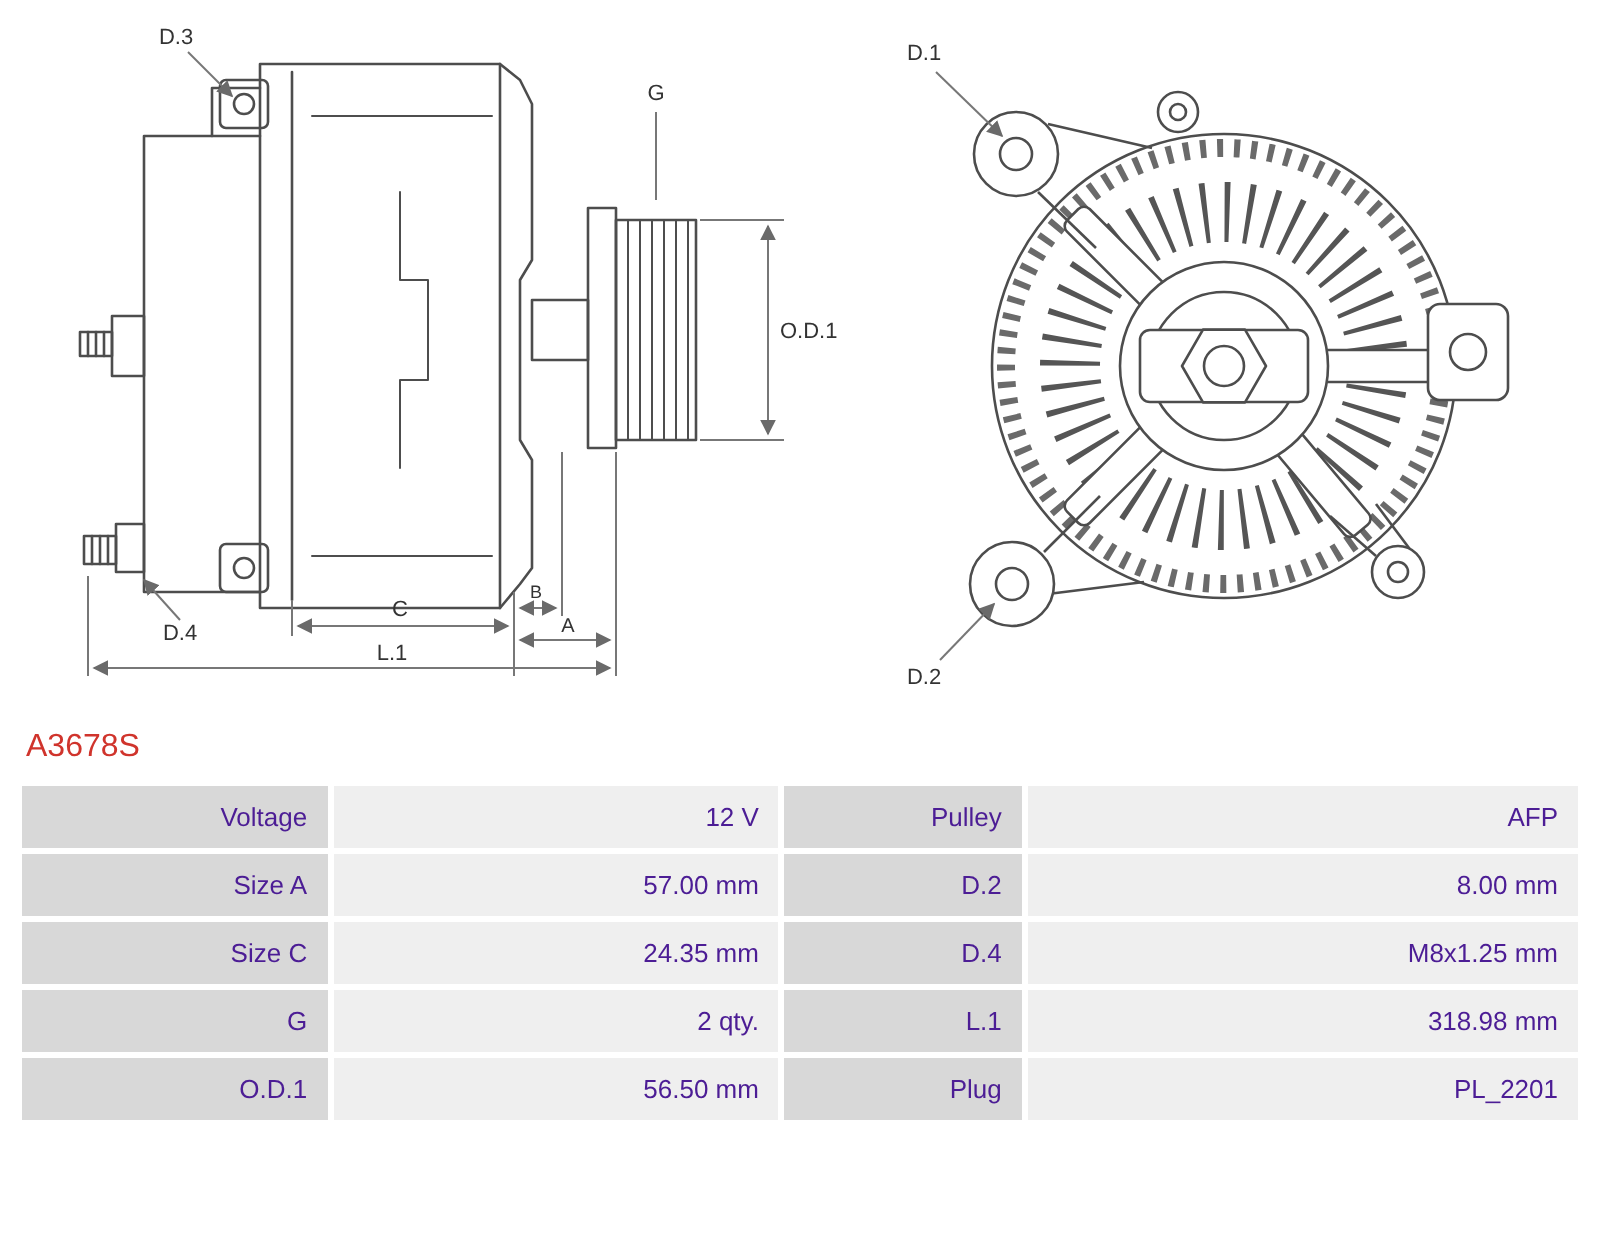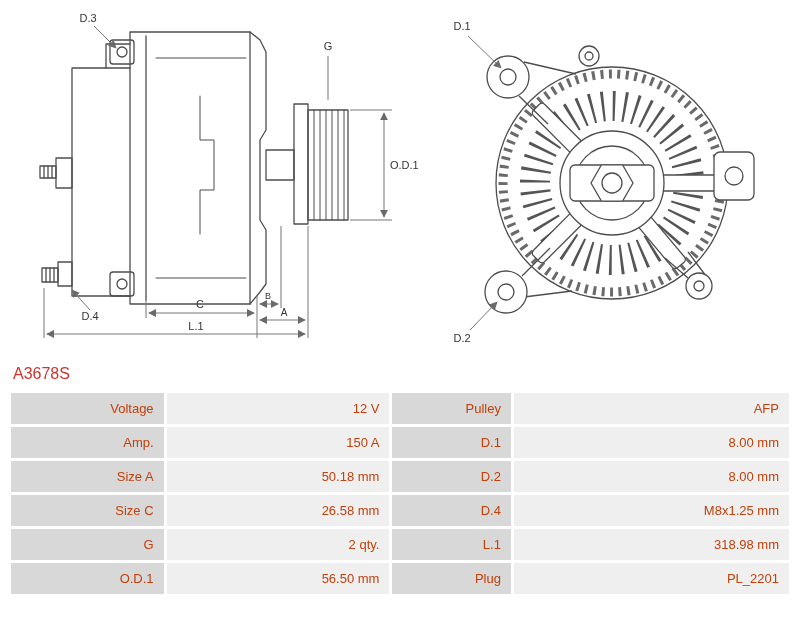--- a/index.html
+++ b/index.html
@@ -25,21 +25,21 @@
   .spec-table {
     width: 784px;
     margin: 0 auto;
     border-collapse: separate;
     border-spacing: 3px;
     table-layout: fixed;
   }
   .spec-table td {
     padding: 8px 10px 8px 6px;
     font-size: 13px;
-    color: #c2410c;
+    color: #4c1d95;
     text-align: right;
     vertical-align: middle;
     white-space: nowrap;
     overflow: hidden;
   }
   td.cell-label { background: #d8d8d8; }
   td.cell-value { background: #efefef; margin-left: 18px; }
   svg text { font-family: "Liberation Sans", sans-serif; }
 </style>
 </head>
@@ -190,34 +190,28 @@
       <col style="width:274px">
     </colgroup>
     <tbody>
       <tr>
         <td class="cell-label">Voltage</td>
         <td class="cell-value">12 V</td>
         <td class="cell-label">Pulley</td>
         <td class="cell-value">AFP</td>
       </tr>
       <tr>
-        <td class="cell-label">Amp.</td>
-        <td class="cell-value">150 A</td>
-        <td class="cell-label">D.1</td>
-        <td class="cell-value">8.00 mm</td>
-      </tr>
-      <tr>
         <td class="cell-label">Size A</td>
-        <td class="cell-value">50.18 mm</td>
+        <td class="cell-value">57.00 mm</td>
         <td class="cell-label">D.2</td>
         <td class="cell-value">8.00 mm</td>
       </tr>
       <tr>
         <td class="cell-label">Size C</td>
-        <td class="cell-value">26.58 mm</td>
+        <td class="cell-value">24.35 mm</td>
         <td class="cell-label">D.4</td>
         <td class="cell-value">M8x1.25 mm</td>
       </tr>
       <tr>
         <td class="cell-label">G</td>
         <td class="cell-value">2 qty.</td>
         <td class="cell-label">L.1</td>
         <td class="cell-value">318.98 mm</td>
       </tr>
       <tr>

